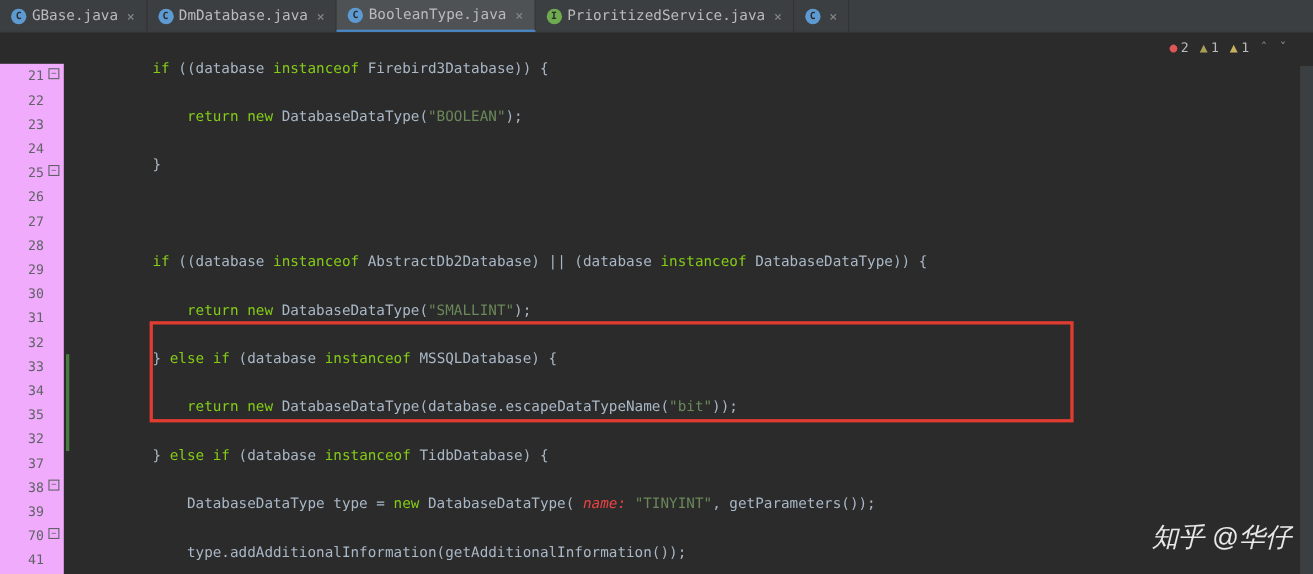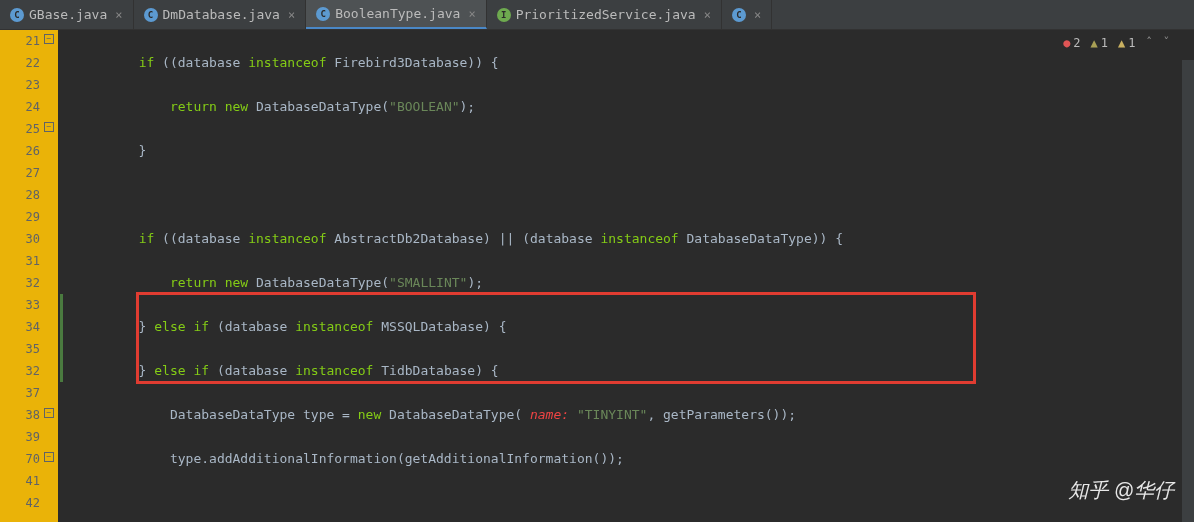--- a/index.html
+++ b/index.html
@@ -45,29 +45,30 @@
 }
 .tab-icon.cls { background: #5c9ad1; }
 .tab-icon.intf { background: #6eaa4f; }
 .tab-close { color: #888; font-size: 12px; margin-left: 3px; }
 .editor {
   display: flex;
   height: calc(100% - 30px);
   position: relative;
 }
 .gutter {
-  background: #eab308;
+  background: #f0abfc;
   width: 58px;
   text-align: right;
   padding-right: 18px;
   color: #606366;
   line-height: 22px;
   font-size: 12px;
   user-select: none;
   position: relative;
+  margin-top: 28px;
 }
 .gutter-line { height: 22px; position: relative; }
 .fold-marker {
   position: absolute;
   right: -14px;
   top: 4px;
   width: 10px;
   height: 10px;
   border: 1px solid #606366;
   font-size: 8px;
@@ -109,21 +110,21 @@
 }
 .insp-item { display: flex; align-items: center; gap: 3px; }
 .insp-error { color: #e05555; }
 .insp-warn { color: #a9a055; }
 .insp-weak { color: #c9b060; }
 .chevron { color: #888; }
 .watermark {
   position: absolute;
   bottom: 18px;
   right: 20px;
-  font-size: 20px;
+  font-size: 24px;
   font-family: sans-serif;
   color: #e8e8e8;
   font-style: italic;
   display: flex;
   align-items: center;
   gap: 8px;
 }
 .scrollbar {
   position: absolute;
   right: 0;
@@ -191,20 +192,21 @@
   </div>
 
   <div class="code">
 <div class="code-line"><span>        </span><span class="kw">if</span><span> ((database </span><span class="kw">instanceof</span><span> Firebird3Database)) {</span></div>
 <div class="code-line"><span>            </span><span class="kw">return</span><span class="kw"> new</span><span> DatabaseDataType(</span><span class="str">"BOOLEAN"</span><span>);</span></div>
 <div class="code-line">        }</div>
 <div class="code-line"></div>
 <div class="code-line"><span>        </span><span class="kw">if</span><span> ((database </span><span class="kw">instanceof</span><span> AbstractDb2Database) || (database </span><span class="kw">instanceof</span><span> DatabaseDataType)) {</span></div>
 <div class="code-line"><span>            </span><span class="kw">return</span><span class="kw"> new</span><span> DatabaseDataType(</span><span class="str">"SMALLINT"</span><span>);</span></div>
 <div class="code-line"><span>        } </span><span class="kw">else</span><span class="kw"> if</span><span> (database </span><span class="kw">instanceof</span><span> MSSQLDatabase) {</span></div>
+<div class="code-line"><span>            </span><span class="kw">return</span><span class="kw"> new</span><span> DatabaseDataType(database.escapeDataTypeName(</span><span class="str">"bit"</span><span>));</span></div>
 <div class="code-line"><span>        } </span><span class="kw">else</span><span class="kw"> if</span><span> (database </span><span class="kw">instanceof</span><span> TidbDatabase) {</span></div>
 <div class="code-line"><span>            DatabaseDataType type = </span><span class="kw">new</span><span> DatabaseDataType(</span><span class="hint"> name: </span><span class="str">"TINYINT"</span><span>, getParameters());</span></div>
 <div class="code-line">            type.addAdditionalInformation(getAdditionalInformation());</div>
 
 
 
 
 
 
 

